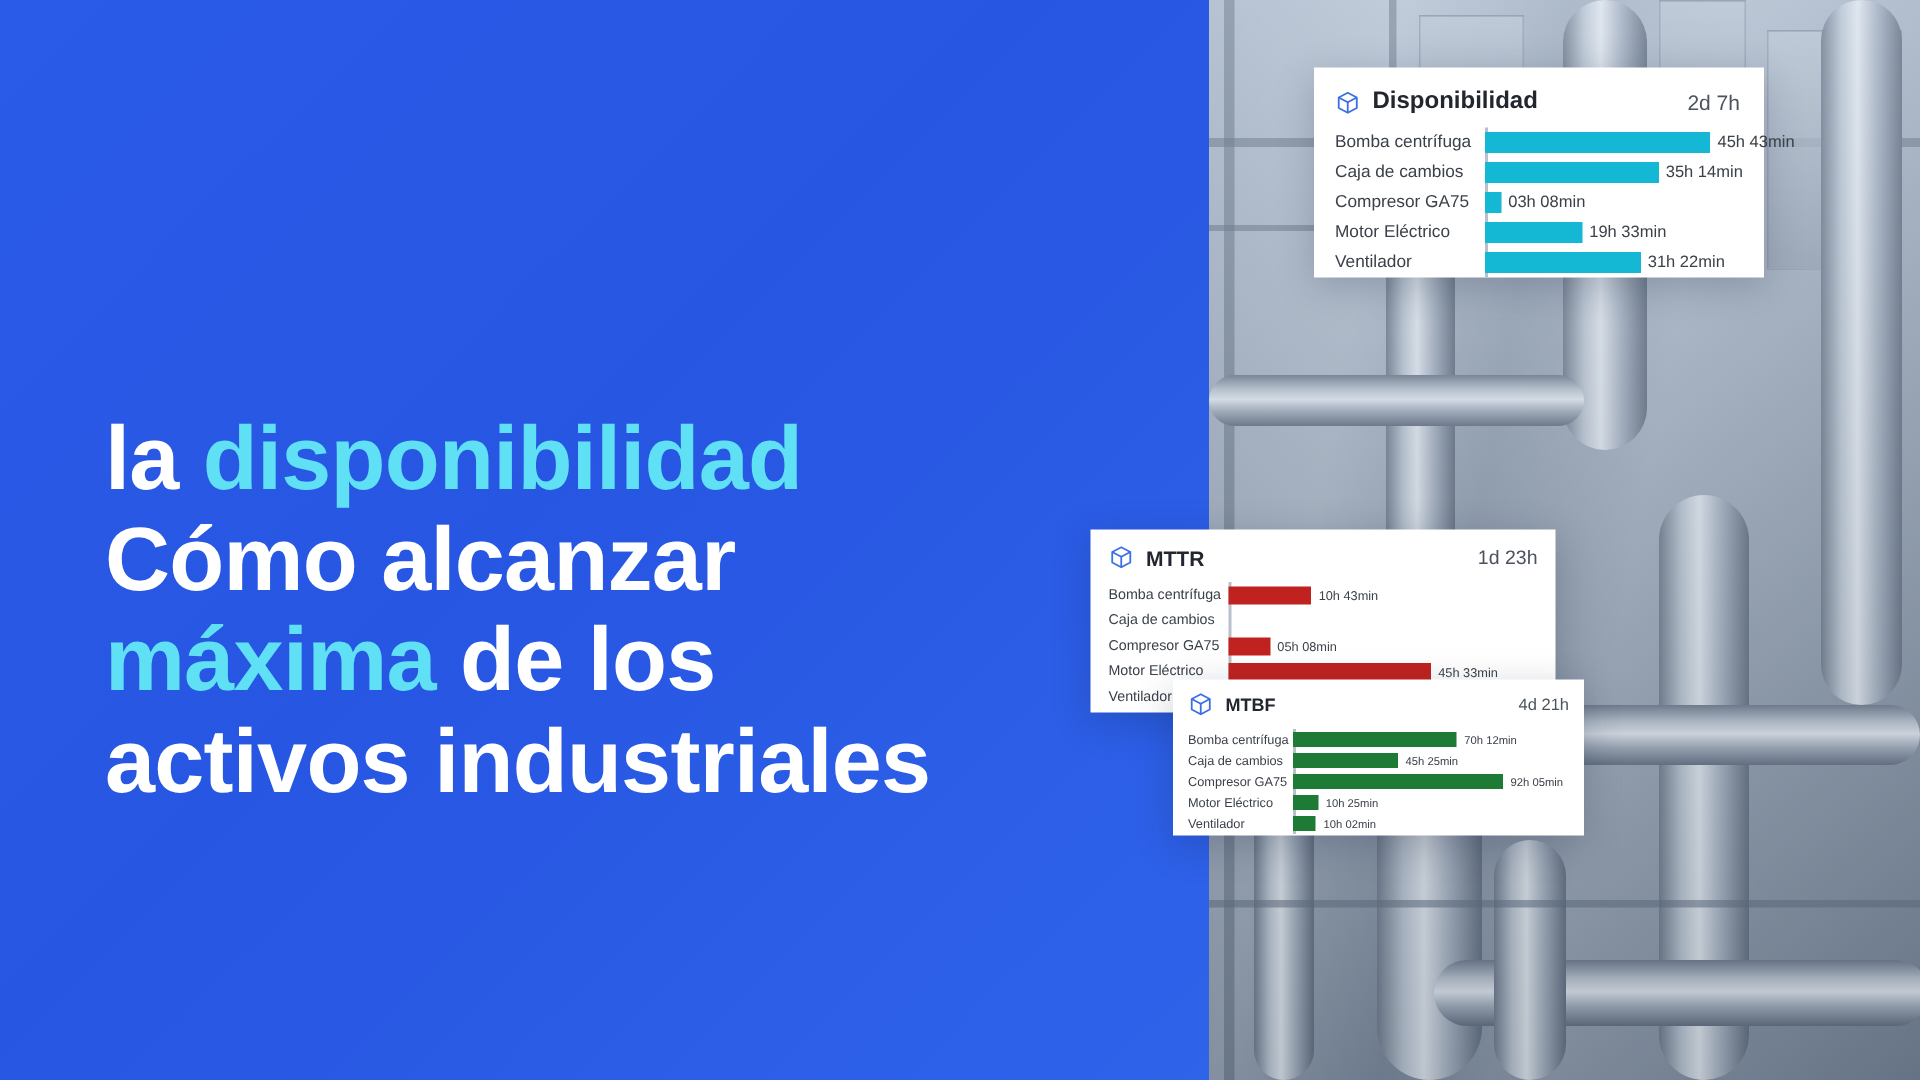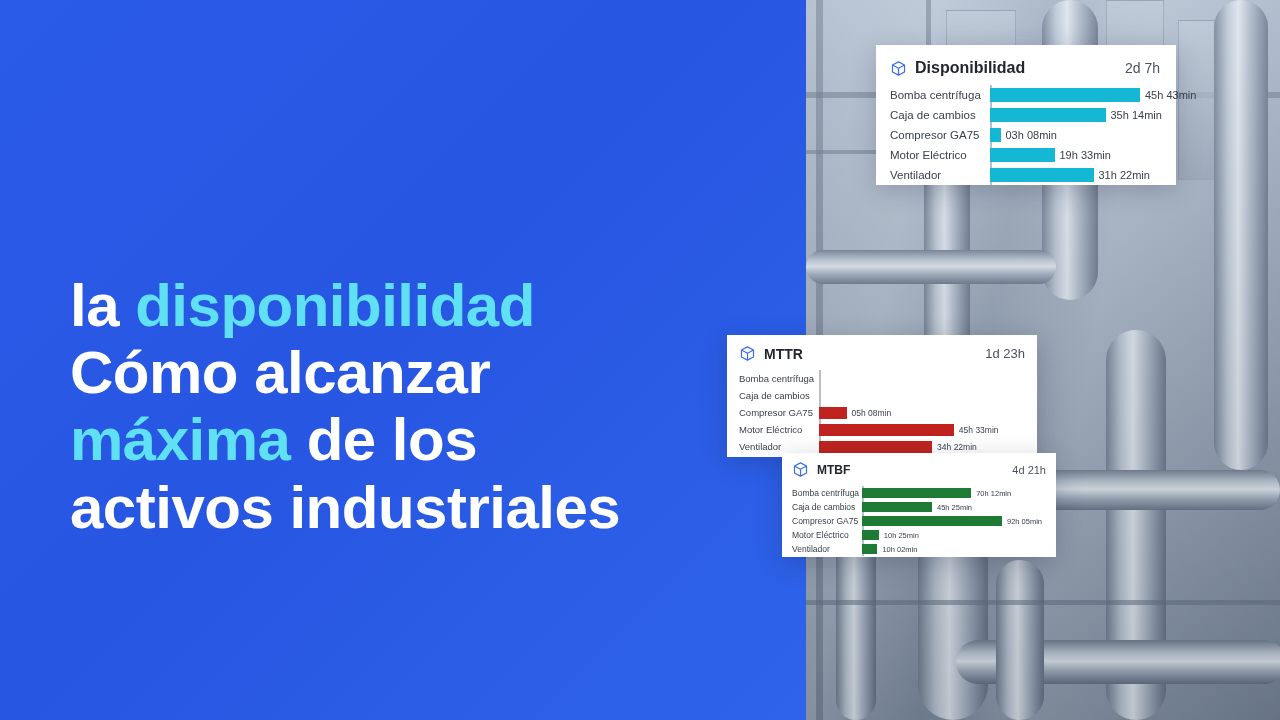--- a/index.html
+++ b/index.html
@@ -147,21 +147,21 @@
   .cbar.p { background:#9CC7F7; }
   .cbar.a { background:#2C6BE8; }
   .cbar .vlbl { position:absolute; top:-11px; left:50%; transform:translateX(-50%); font-size:7.5px; color:#6b7280; white-space:nowrap; }
   .cx { position:absolute; left:22px; right:2px; bottom:0; display:flex; justify-content:space-around; text-align:center; }
   .cx div { width:52px; }
   .cx .q { font-size:7.5px; color:#5a616b; display:block; }
   .cx .m { font-size:6px; color:#9aa0aa; display:block; margin-top:1px; }
 
   
   #card-disp { left: 876px; top: 45px; width: 300px; height: 140px; z-index: 20; }
-  #card-mttr { left: 727px; top: 335px; width: 310px; height: 122px; z-index: 50; }
+  #card-mttr { left: 727px; top: 353px; width: 310px; height: 122px; z-index: 50; }
   #card-mtbf { left: 782px; top: 453px; width: 274px; height: 104px; z-index: 55; }
 
   #card-disp .kpi-label { font-size: 11.5px; width: 100px; }
   #card-disp .kpi-row { height: 20px; }
   #card-disp .kpi-bar { height: 14px; }
   #card-disp .kpi-val { font-size: 11px; }
   #card-disp .axis-line { left: 100px; }
 
   #card-mttr { padding: 10px 12px 8px 12px; }
   #card-mttr .card-title { font-size: 14px; }
@@ -442,20 +442,24 @@
           <path d="M3.5 7 12 11.6 20.5 7"></path>
           <path d="M12 11.6V21.4"></path>
       </svg>
       <span class="card-title">MTTR</span>
       <span class="card-right">1d 23h</span>
     </div>
     <div class="kpi-rows" id="rows-mttr">
         <div class="axis-line"></div>
         <div class="kpi-row">
           <div class="kpi-label">Bomba centrífuga</div>
+          <div class="kpi-track">
+            <div class="kpi-bar" style="background: rgb(192, 35, 31); width: 55.1px;"></div>
+            <span class="kpi-val">10h 43min</span>
+          </div>
         </div>
         <div class="kpi-row">
           <div class="kpi-label">Caja de cambios</div>
         </div>
         <div class="kpi-row">
           <div class="kpi-label">Compresor GA75</div>
           <div class="kpi-track">
             <div class="kpi-bar" style="background: rgb(192, 35, 31); width: 27.55px;"></div>
             <span class="kpi-val">05h 08min</span>
           </div>

